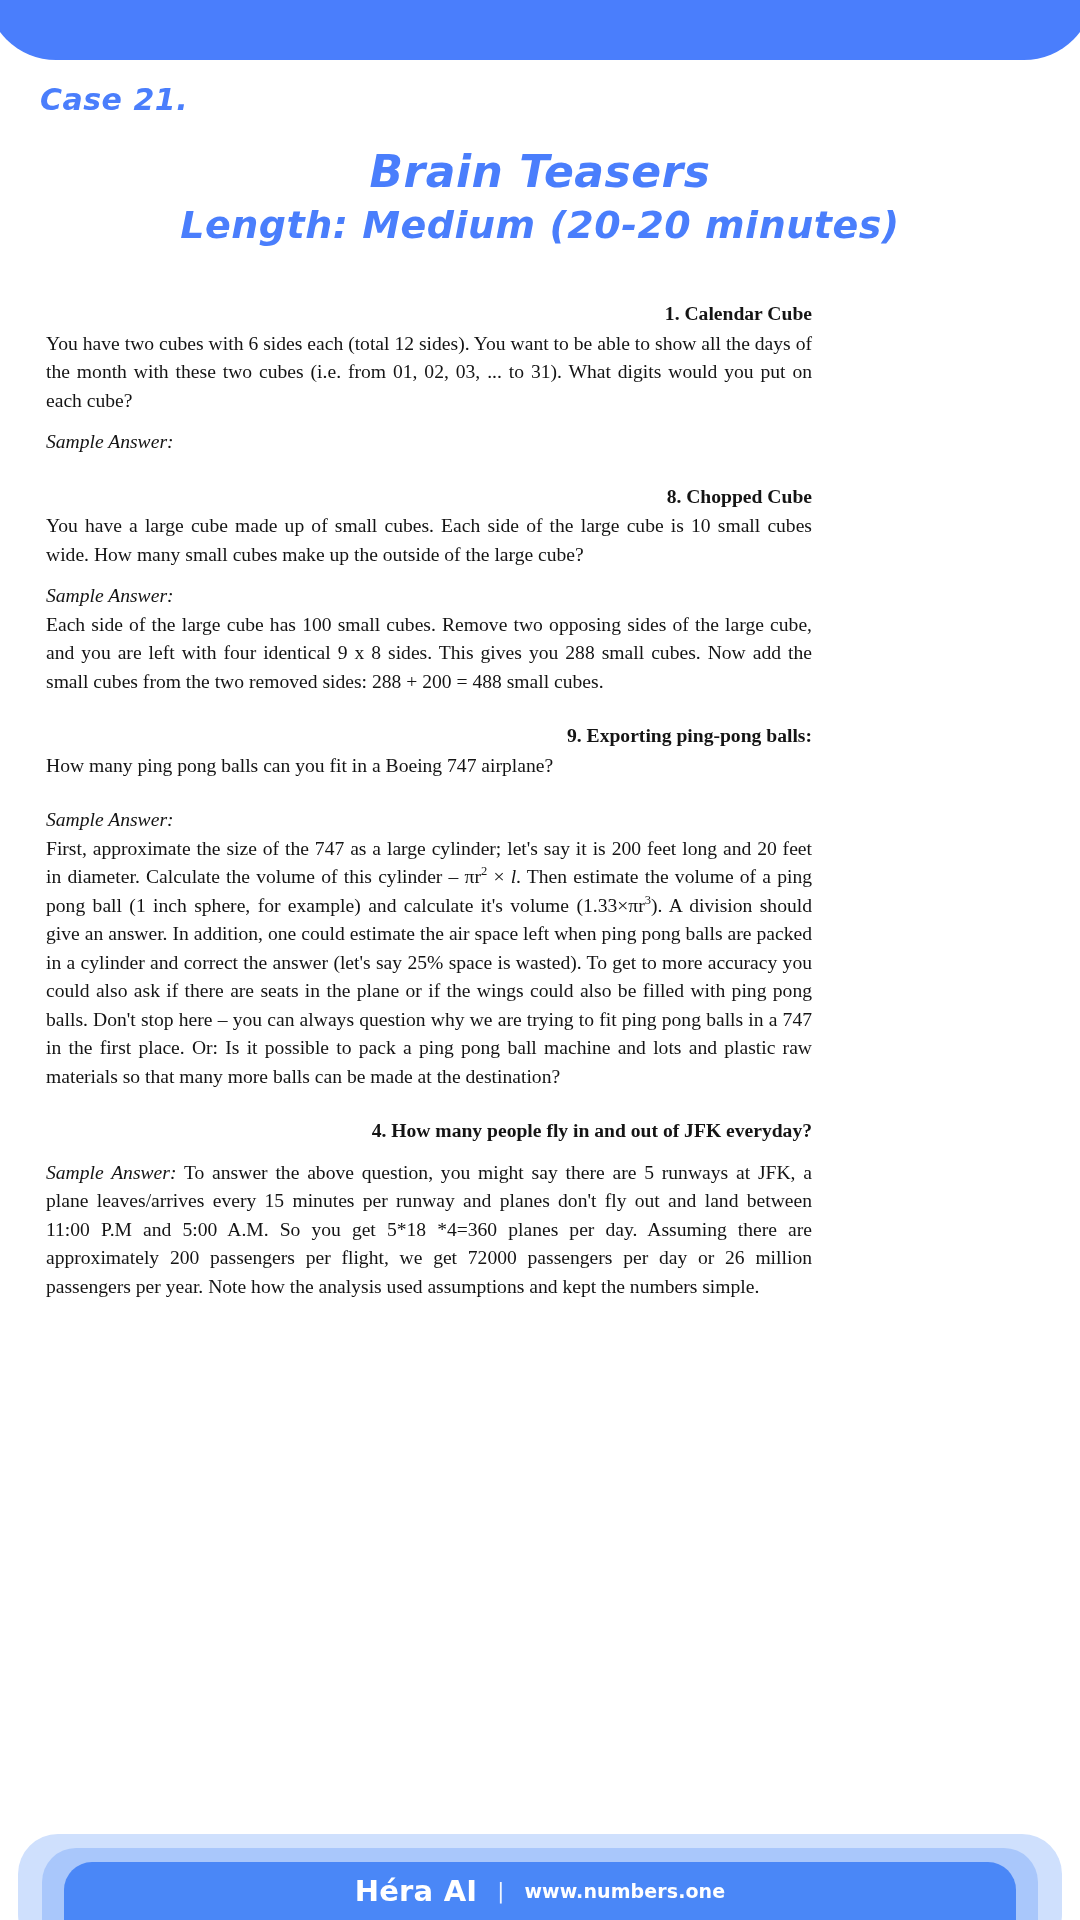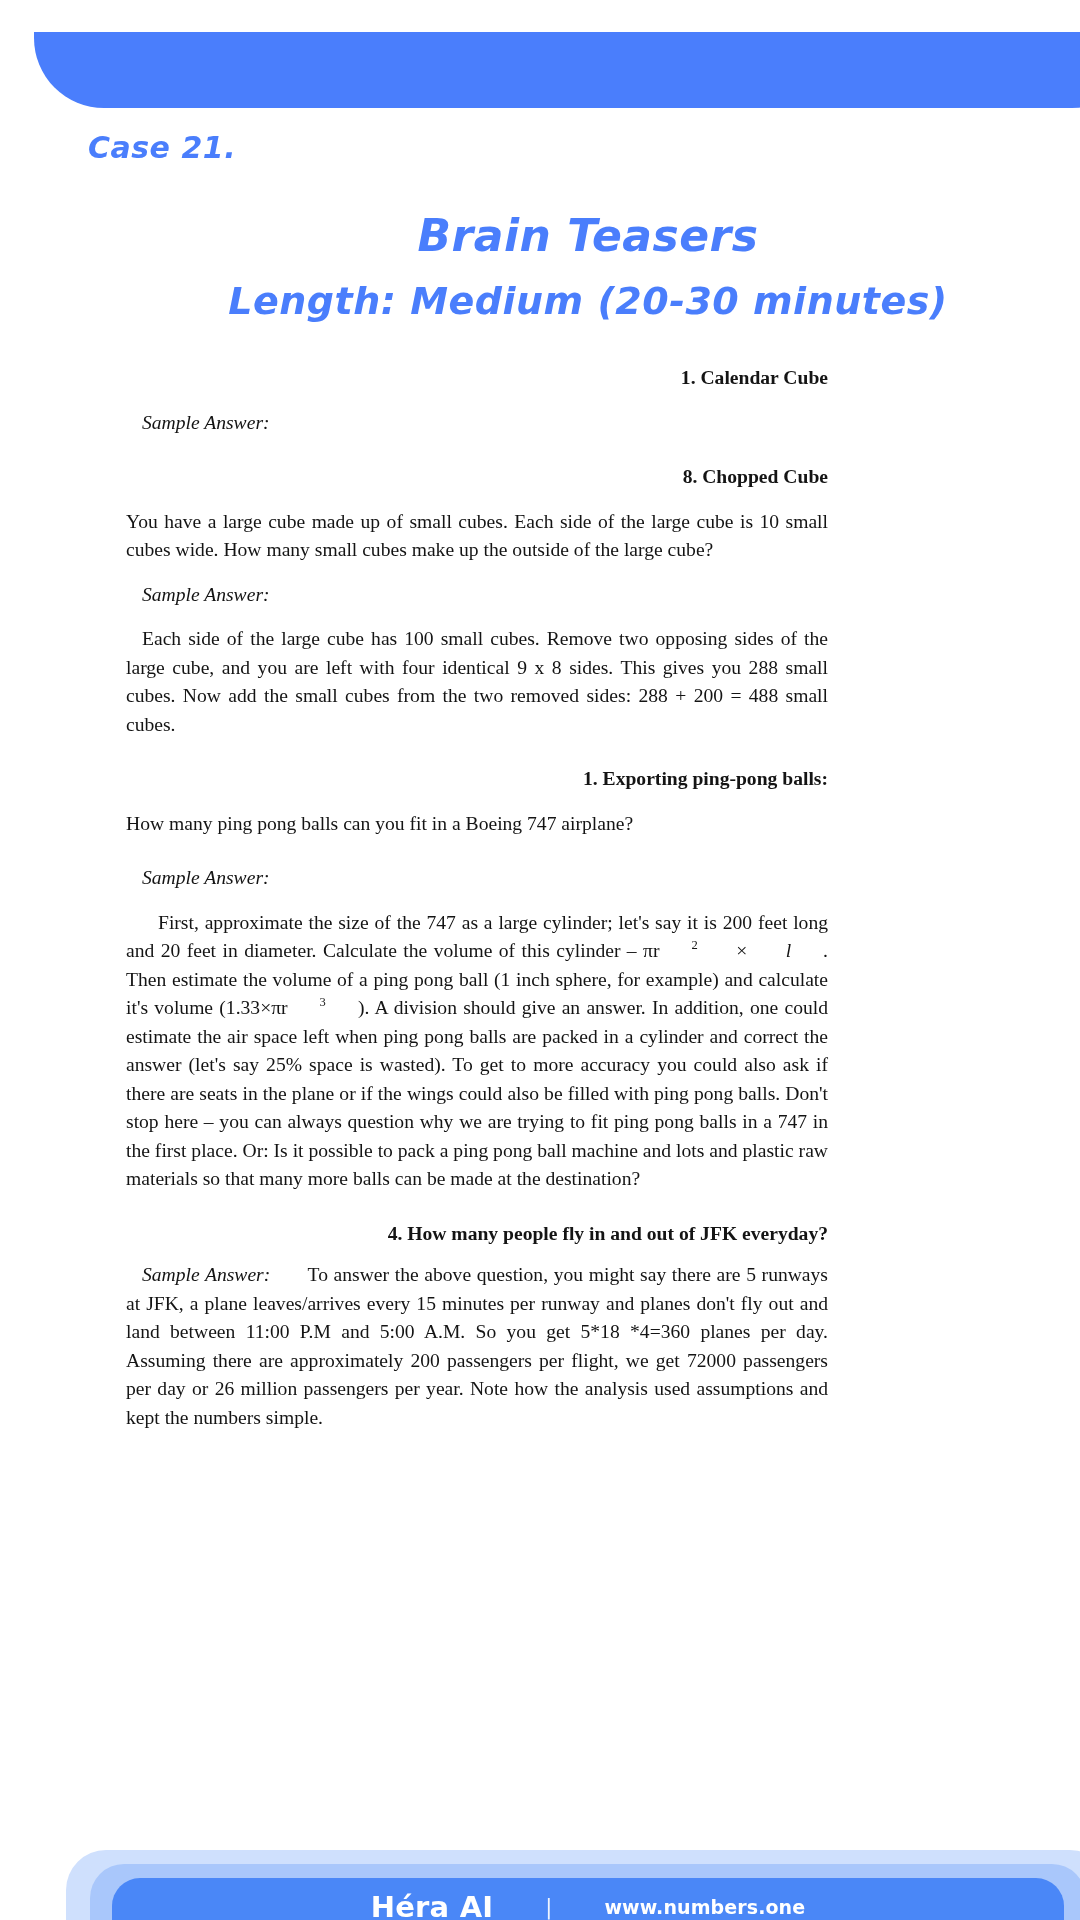--- a/index.html
+++ b/index.html
@@ -1,15 +1,15 @@
 <!DOCTYPE html>
 <html><head>
 <meta charset="utf-8">
 <style>
-  * { box-sizing: border-box; margin: 16px; padding: 0; }
+  * { box-sizing: border-box; margin: 0; padding: 0; }
 
   html, body {
     width: 1080px;
     height: 1920px;
     background: #ffffff;
   }
 
   body {
     position: relative;
     font-family: "Liberation Serif", "DejaVu Serif", serif;
@@ -165,43 +165,44 @@
 </style>
 </head>
 <body>
 
 <div class="top-banner"></div>
 
 <div class="case-label">Case 21.</div>
 
 <div class="title-block">
   <div class="doc-title">Brain Teasers</div>
-  <div class="doc-subtitle">Length: Medium (20-30 minutes)</div>
+  <div class="doc-subtitle">Length: Medium (20-20 minutes)</div>
 </div>
 
 <div class="doc-body">
 
   <div class="teaser">
     <div class="teaser-heading">1. Calendar Cube</div>
+    <div class="teaser-body">You have two cubes with 6 sides each (total 12 sides). You want to be able to show all the days of the month with these two cubes (i.e. from 01, 02, 03, ... to 31). What digits would you put on each cube?</div>
     <div class="answer-block">
       <span class="answer-label">Sample Answer:</span>
     </div>
   </div>
 
   <div class="teaser gap-block">
     <div class="teaser-heading">8. Chopped Cube</div>
     <div class="teaser-body">You have a large cube made up of small cubes. Each side of the large cube is 10 small cubes wide. How many small cubes make up the outside of the large cube?</div>
     <div class="answer-block">
       <span class="answer-label">Sample Answer:</span>
       <span class="answer-text">Each side of the large cube has 100 small cubes. Remove two opposing sides of the large cube, and you are left with four identical 9 x 8 sides. This gives you 288 small cubes. Now add the small cubes from the two removed sides: 288 + 200 = 488 small cubes.</span>
     </div>
   </div>
 
   <div class="teaser gap-block">
-    <div class="teaser-heading">1. Exporting ping-pong balls:</div>
+    <div class="teaser-heading">9. Exporting ping-pong balls:</div>
     <div class="teaser-body">How many ping pong balls can you fit in a Boeing 747 airplane?</div>
     <div class="answer-block" style="margin-top:26px">
       <span class="answer-label">Sample Answer:</span>
       <span class="answer-text"><span>First, approximate the size of the 747 as a large cylinder; let's say it is 200 feet long and 20 feet in diameter.  Calculate the volume of this cylinder – πr</span><sup>2</sup><span> × </span><span class="var-italic">l</span><span>.  Then estimate the volume of a ping pong ball (1 inch sphere, for example) and calculate it's volume (1.33×πr</span><sup>3</sup><span>).  A division should give an answer.  In addition, one could estimate the air space left when ping pong balls are packed in a cylinder and correct the answer (let's say 25% space is wasted).  To get to more accuracy you could also ask if there are seats in the plane or if the wings could also be filled with ping pong balls.  Don't stop here – you can always question why we are trying to fit ping pong balls in a 747 in the first place.  Or: Is it possible to pack a ping pong ball machine and lots and plastic raw materials so that many more balls can be made at the destination?</span></span>
     </div>
   </div>
 
   <div class="teaser gap-block">
     <div class="teaser-heading">4. How many people fly in and out of JFK everyday?</div>
     <div class="answer-block">

